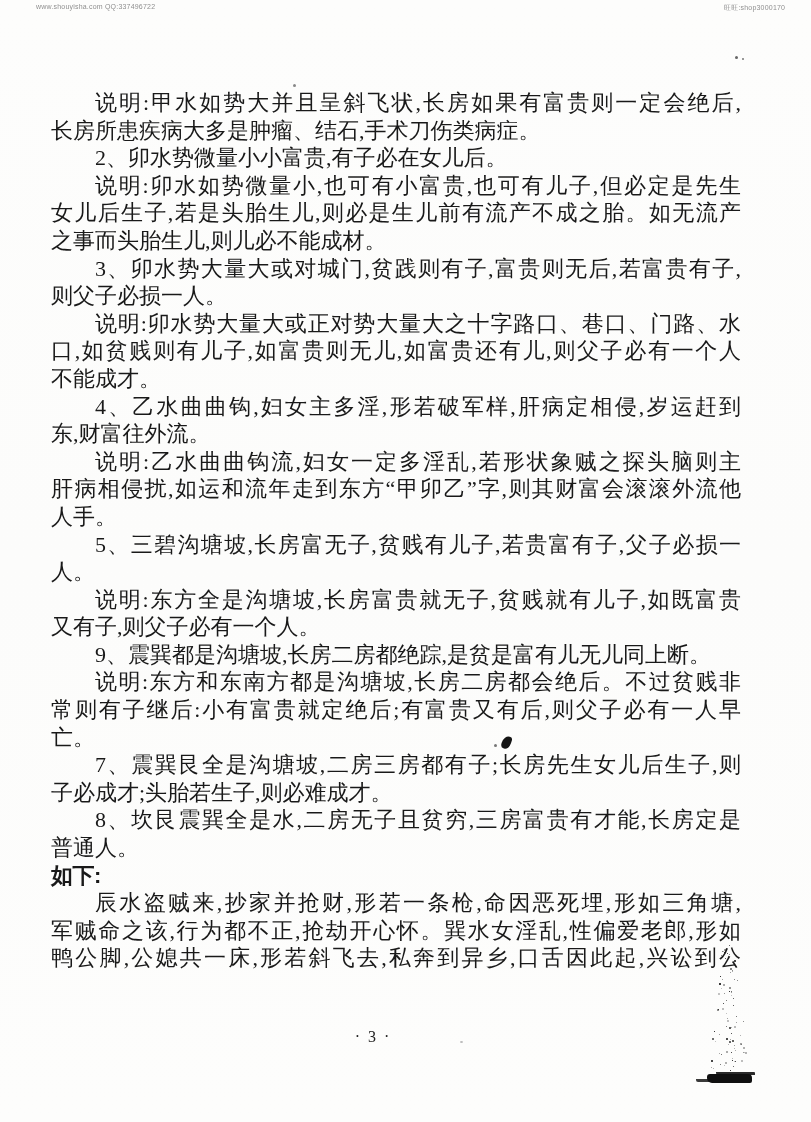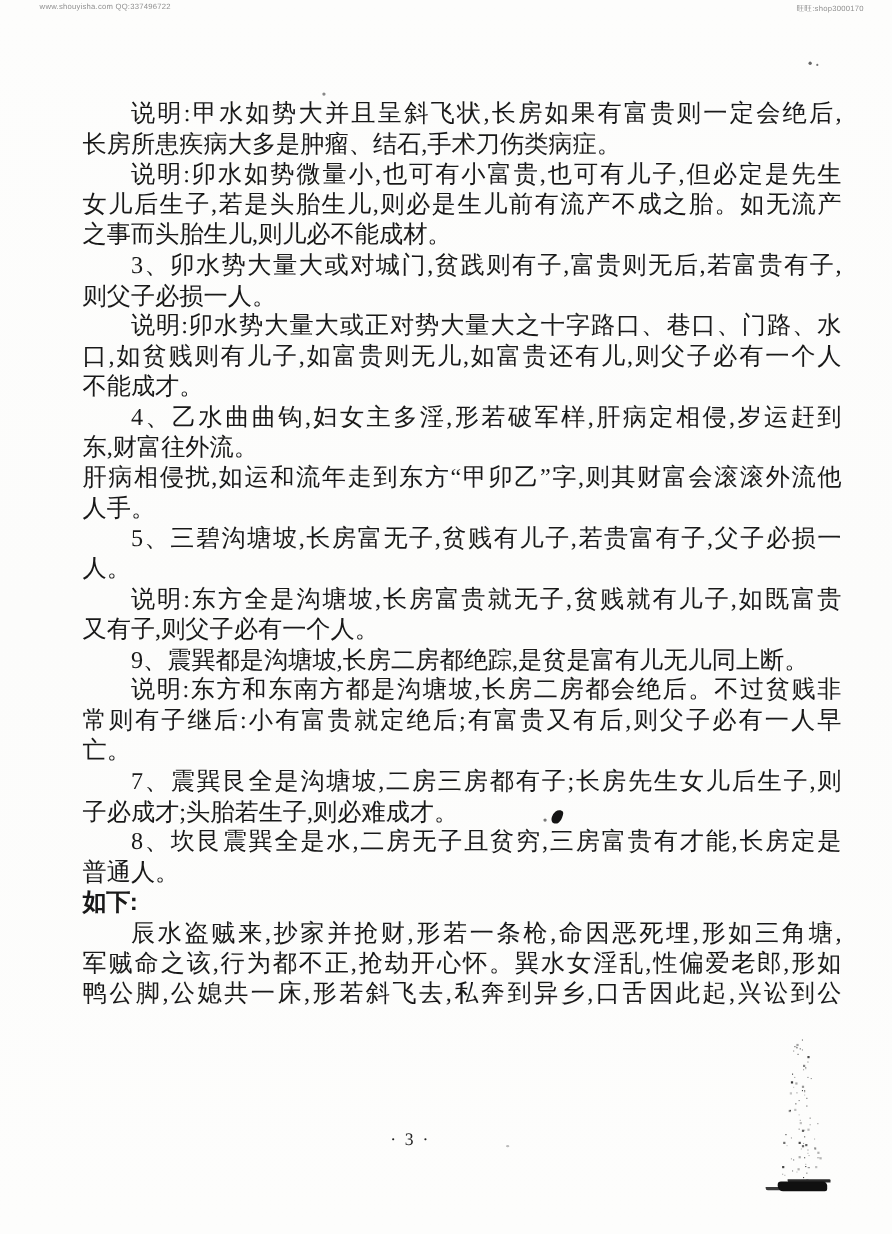--- a/index.html
+++ b/index.html
@@ -24,21 +24,21 @@
     font-size: 7px;
     color: #8f8f8f;
     letter-spacing: 0.2px;
     white-space: nowrap;
   }
   .watermark.left  { left: 36px; top: 3px; }
   .watermark.right { left: 724px; top: 3px; }
 
   .text-block {
     position: absolute;
-    left: 75px;
+    left: 51px;
     top: 89px;
     width: 690px;
   }
   .line {
     height: 27.6px;
     line-height: 27.6px;
     font-size: 22px;
     white-space: nowrap;
     letter-spacing: 0px;
     color: #191919;
@@ -109,30 +109,32 @@
 
 <div class="page">
 
   <div class="watermark left">www.shouyisha.com QQ:337496722</div>
 
   <div class="watermark right">旺旺:shop3000170</div>
 
   <main class="text-block" id="text-block">
       <div class="line indent fill">说明:甲水如势大并且呈斜飞状,长房如果有富贵则一定会绝后,</div>
       <div class="line">长房所患疾病大多是肿瘤、结石,手术刀伤类病症。</div>
+      <div class="line indent">2、卯水势微量小小富贵,有子必在女儿后。</div>
       <div class="line indent fill">说明:卯水如势微量小,也可有小富贵,也可有儿子,但必定是先生</div>
       <div class="line fill">女儿后生子,若是头胎生儿,则必是生儿前有流产不成之胎。如无流产</div>
       <div class="line">之事而头胎生儿,则儿必不能成材。</div>
       <div class="line indent fill">3、卯水势大量大或对城门,贫践则有子,富贵则无后,若富贵有子,</div>
       <div class="line">则父子必损一人。</div>
       <div class="line indent fill">说明:卯水势大量大或正对势大量大之十字路口、巷口、门路、水</div>
       <div class="line fill">口,如贫贱则有儿子,如富贵则无儿,如富贵还有儿,则父子必有一个人</div>
       <div class="line">不能成才。</div>
       <div class="line indent fill">4、乙水曲曲钩,妇女主多淫,形若破军样,肝病定相侵,岁运赶到</div>
       <div class="line">东,财富往外流。</div>
+      <div class="line indent fill">说明:乙水曲曲钩流,妇女一定多淫乱,若形状象贼之探头脑则主</div>
       <div class="line fill">肝病相侵扰,如运和流年走到东方“甲卯乙”字,则其财富会滚滚外流他</div>
       <div class="line">人手。</div>
       <div class="line indent fill">5、三碧沟塘坡,长房富无子,贫贱有儿子,若贵富有子,父子必损一</div>
       <div class="line">人。</div>
       <div class="line indent fill">说明:东方全是沟塘坡,长房富贵就无子,贫贱就有儿子,如既富贵</div>
       <div class="line">又有子,则父子必有一个人。</div>
       <div class="line indent">9、震巽都是沟塘坡,长房二房都绝踪,是贫是富有儿无儿同上断。</div>
       <div class="line indent fill">说明:东方和东南方都是沟塘坡,长房二房都会绝后。不过贫贱非</div>
       <div class="line fill">常则有子继后:小有富贵就定绝后;有富贵又有后,则父子必有一人早</div>
       <div class="line">亡。</div>

